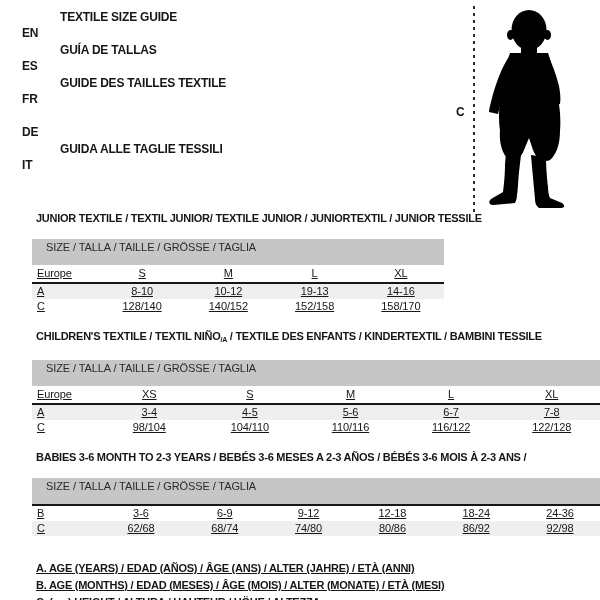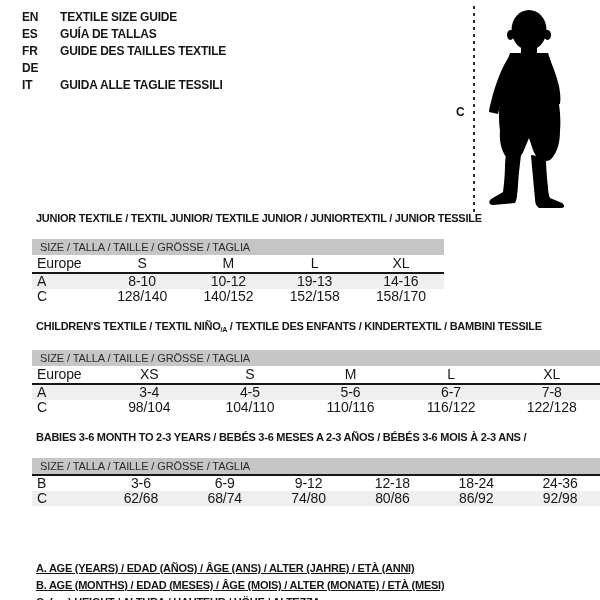--- a/index.html
+++ b/index.html
@@ -5,40 +5,40 @@
   html,body{margin:0;padding:0;}
   body{
     width:600px;height:600px;position:relative;overflow:hidden;
     background:#ffffff;color:#161616;
     font-family:"Liberation Sans", sans-serif;
     -webkit-font-smoothing:antialiased;
   }
   
   .lang-block{position:absolute;left:22px;top:9px;}
   .lang-row{display:flex;font-size:12px;font-weight:bold;line-height:17px;letter-spacing:-0.2px;}
-  .lang-code{width:38px;}
+  .lang-code{width:38px;margin-top:16px;}
   
   .height-line{
     position:absolute;left:473px;top:6px;width:2px;height:208px;
     background:repeating-linear-gradient(to bottom,#2e2e2e 0 3px,transparent 3px 7px);
   }
   .height-label{position:absolute;left:456px;top:105px;font-size:12px;font-weight:bold;}
   .baby{position:absolute;left:483px;top:7px;}
   
   .content{position:absolute;left:32px;top:212px;width:570px;}
   .section{margin-bottom:16px;}
   .section-title{font-size:11px;font-weight:bold;line-height:13px;letter-spacing:-0.25px;margin:0 0 14px 4px;}
   .section-title .subscript{font-size:7px;vertical-align:-2px;}
   .size-bar{
-    height:16px;line-height:16px;background:var(--header-bar,#c6c6c6);
-    font-size:11px;padding-left:8px;letter-spacing:-0.1px;color:#2a2a2a;
+    height:26px;line-height:16px;background:var(--header-bar,#c6c6c6);
+    font-size:11px;padding-left:14px;letter-spacing:-0.1px;color:#2a2a2a;
     box-sizing:border-box;
   }
   .size-table{border-collapse:collapse;table-layout:fixed;}
-  .size-table td{padding:0;font-size:14px;height:15px;line-height:15px;letter-spacing:-0.1px;}
+  .size-table td{padding:0;font-size:11px;height:15px;line-height:15px;letter-spacing:-0.1px;text-decoration:underline;}
   .size-table td.lbl{width:62px;text-align:left;padding-left:5px;}
   .size-table td.val{text-align:center;}
   .size-table tr.hdr td{height:17px;line-height:17px;}
   .size-table tr.first td{border-top:2px solid var(--separator,#161616);}
   .size-table tr.shaded{background:var(--shaded-row,#efefef);}
   
   .notes{margin-top:24px;margin-left:4px;}
   .note-line{font-size:11px;font-weight:bold;line-height:17px;letter-spacing:-0.25px;text-decoration:underline;}
 </style>
 </head>

